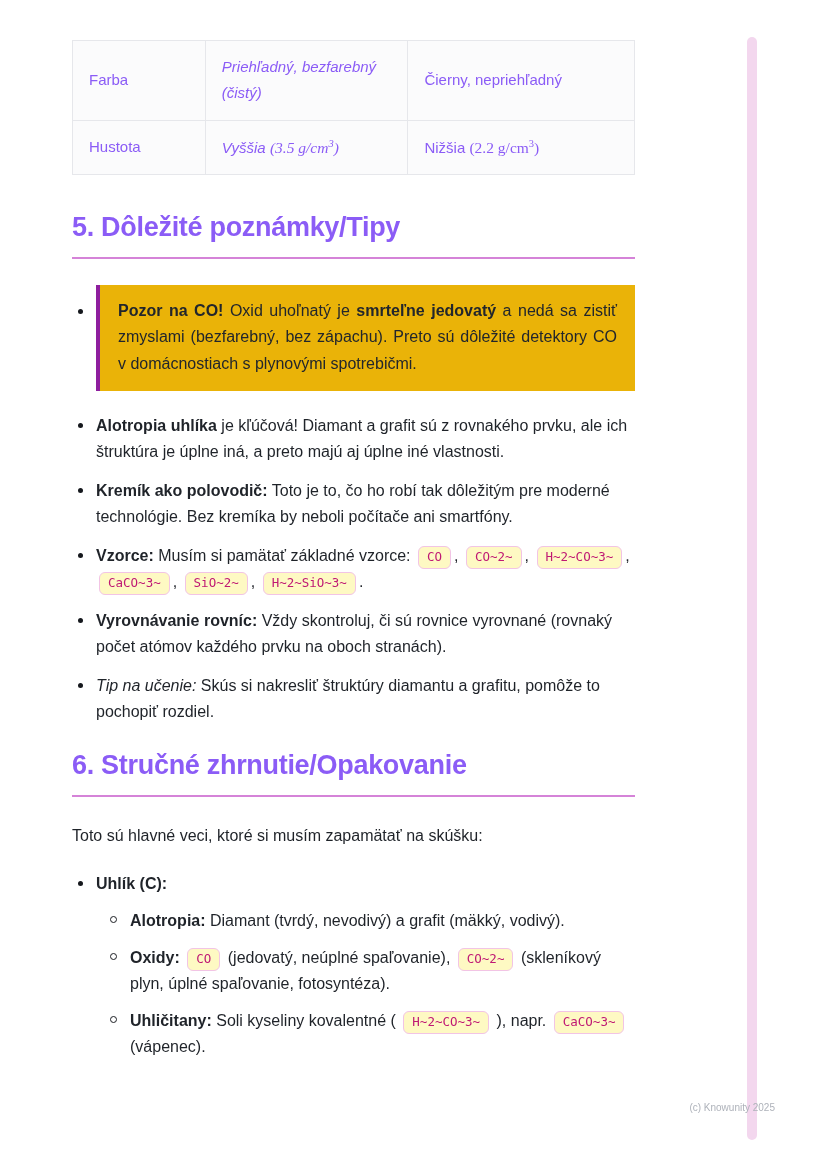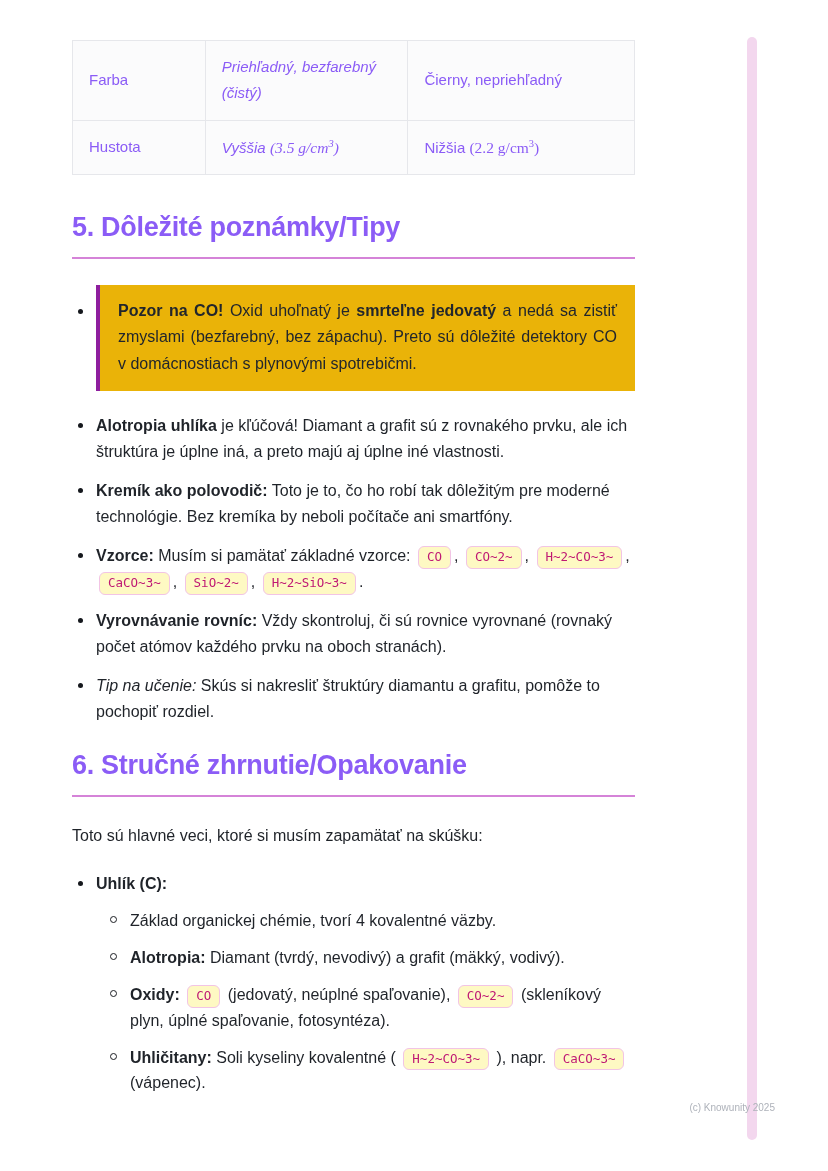--- a/index.html
+++ b/index.html
@@ -139,23 +139,20 @@
   <h2 class="sec sec6">6. Stručné zhrnutie/Opakovanie</h2>
   <div class="divider"></div>
 
   <p class="intro">Toto sú hlavné veci, ktoré si musím zapamätať na skúšku:</p>
 
   <ul class="main" style="margin-top:22px;">
     <li>
       <b>Uhlík (C):</b>
       <ul class="sub">
         <li>
-          <span>Základ organickej chémie, tvorí 4 kovalentné väzby.</span>
-        </li>
-        <li>
           <b>Alotropia:</b><span> Diamant (tvrdý, nevodivý) a grafit (mäkký, vodivý).</span>
         </li>
         <li>
           <b>Oxidy:</b> <span class="chip">CO</span><span> (jedovatý, neúplné spaľovanie), </span><span class="chip">CO~2~</span><span> (skleníkový plyn, úplné spaľovanie, fotosyntéza).</span>
         </li>
         <li>
           <b>Uhličitany:</b><span> Soli kyseliny kovalentné ( </span><span class="chip">H~2~CO~3~</span><span> ), napr. </span><span class="chip">CaCO~3~</span><span> (vápenec).</span>
         </li>
       </ul>
     </li>

